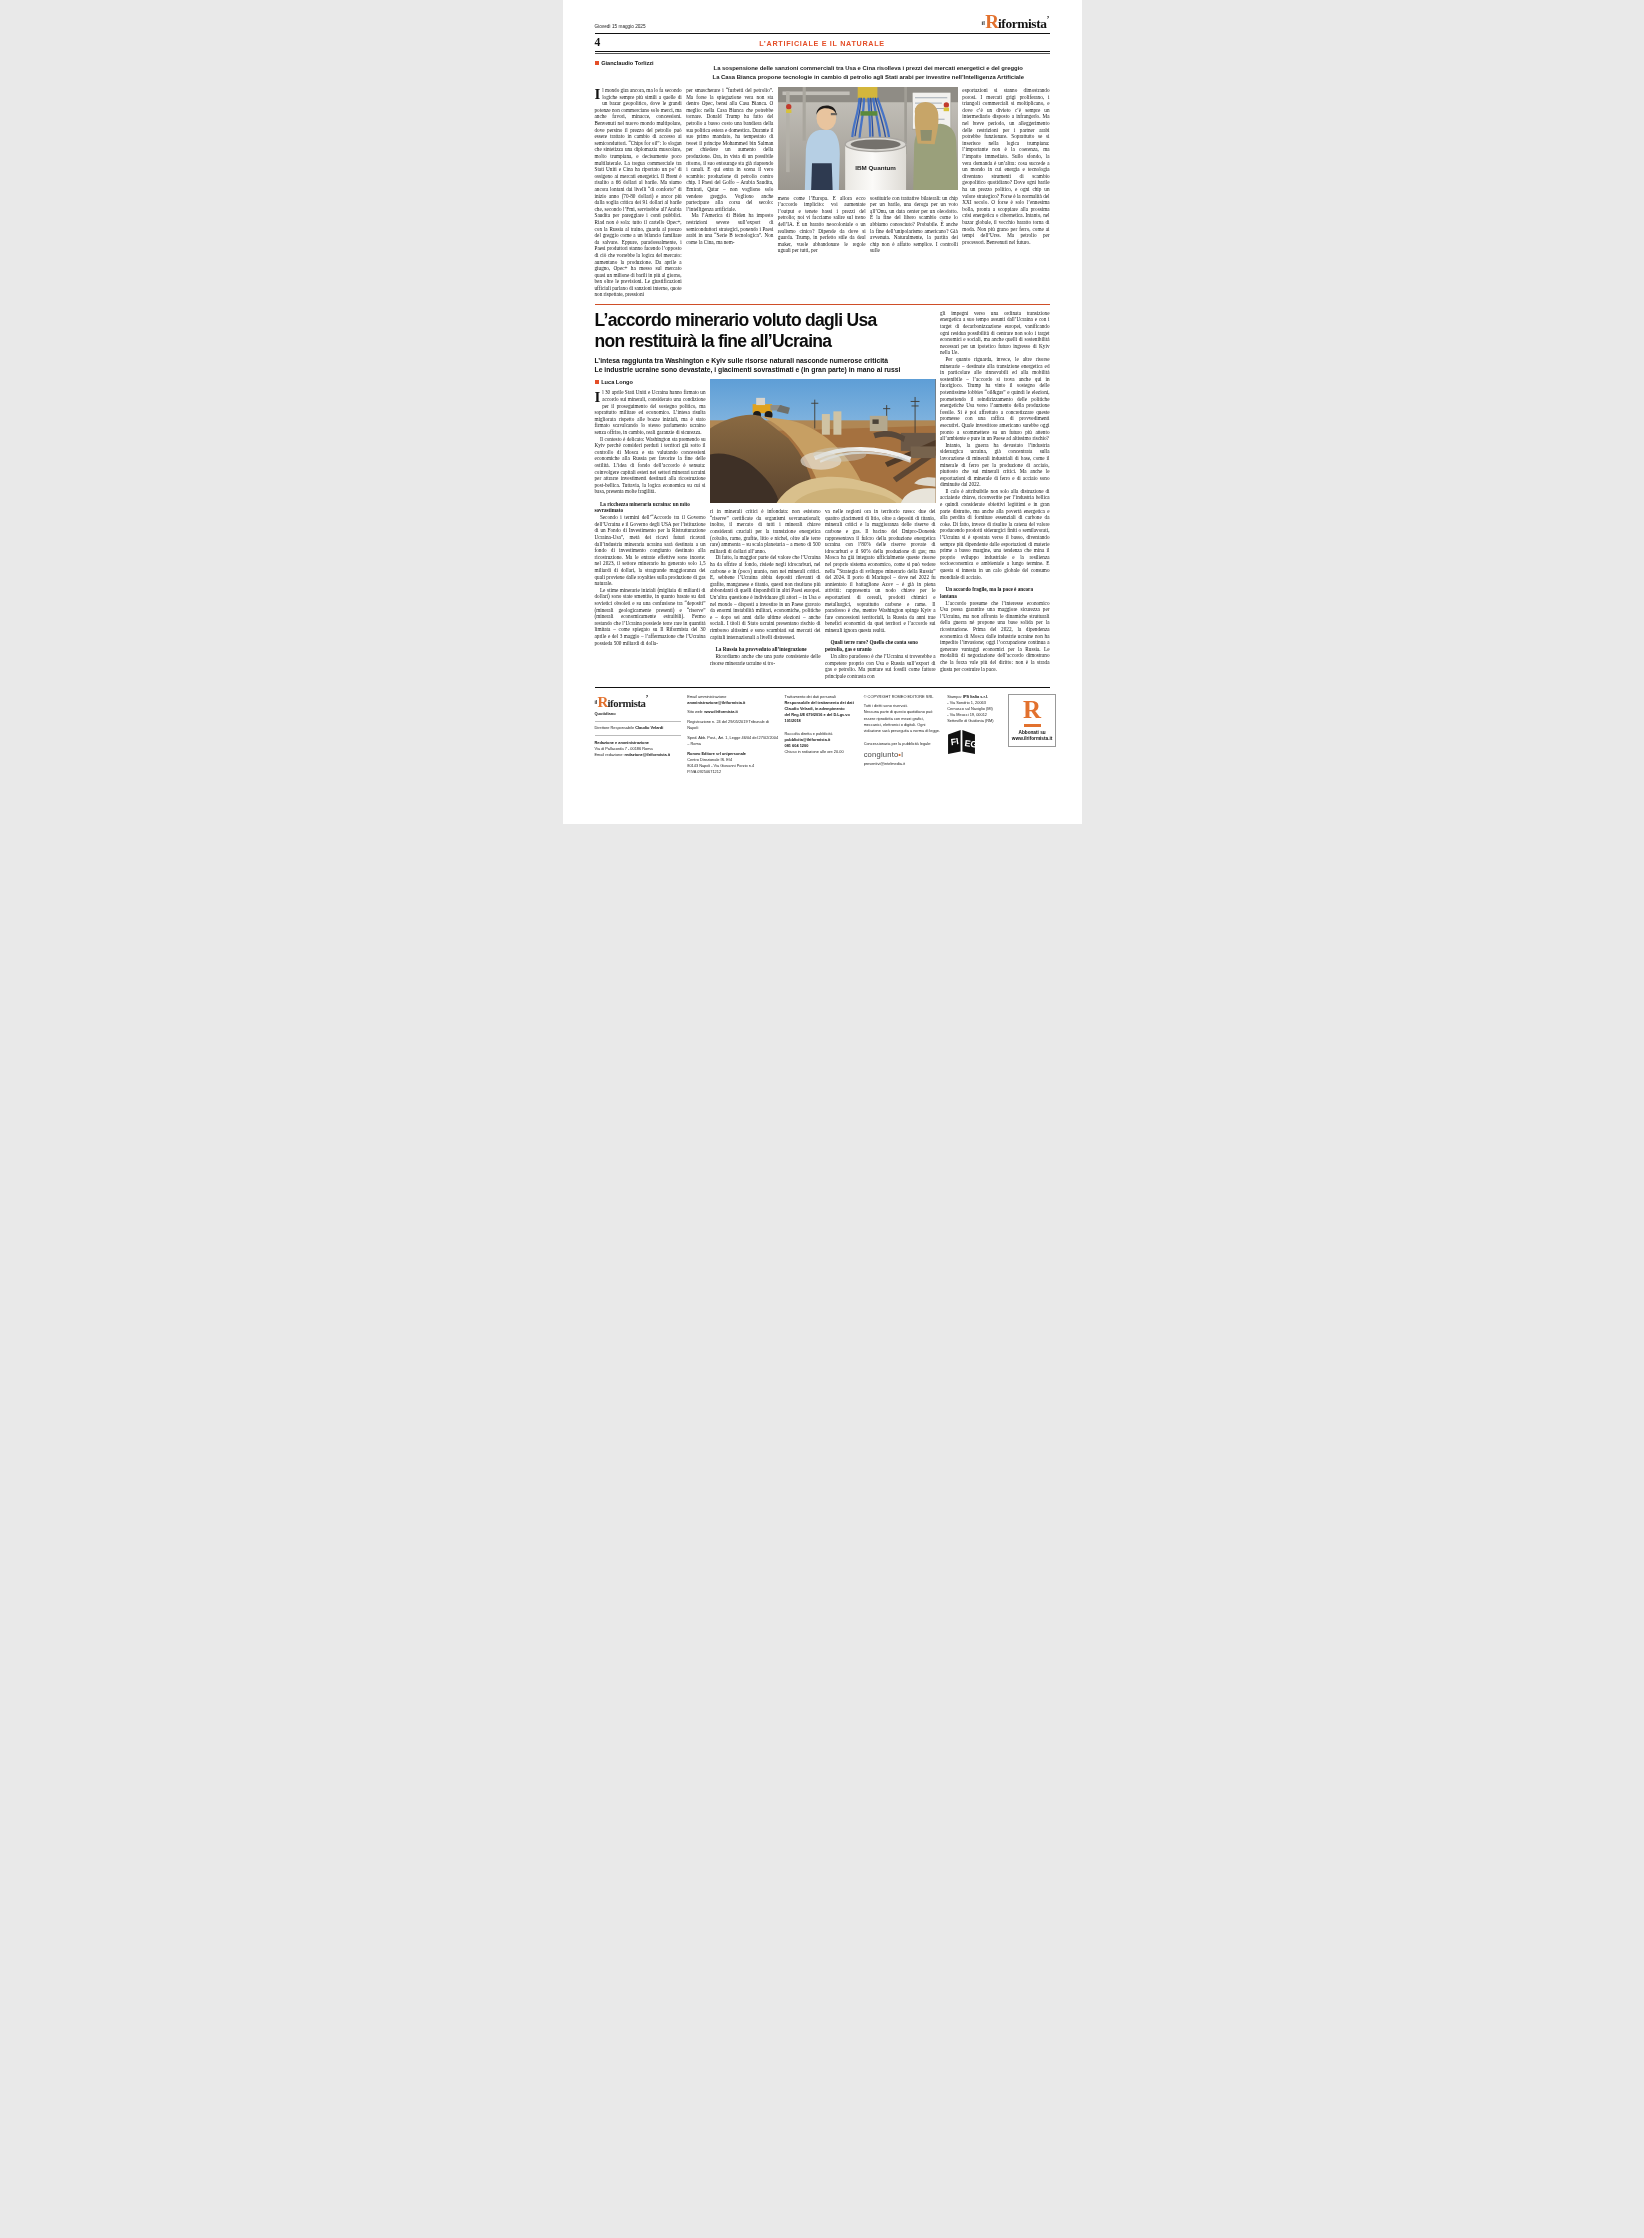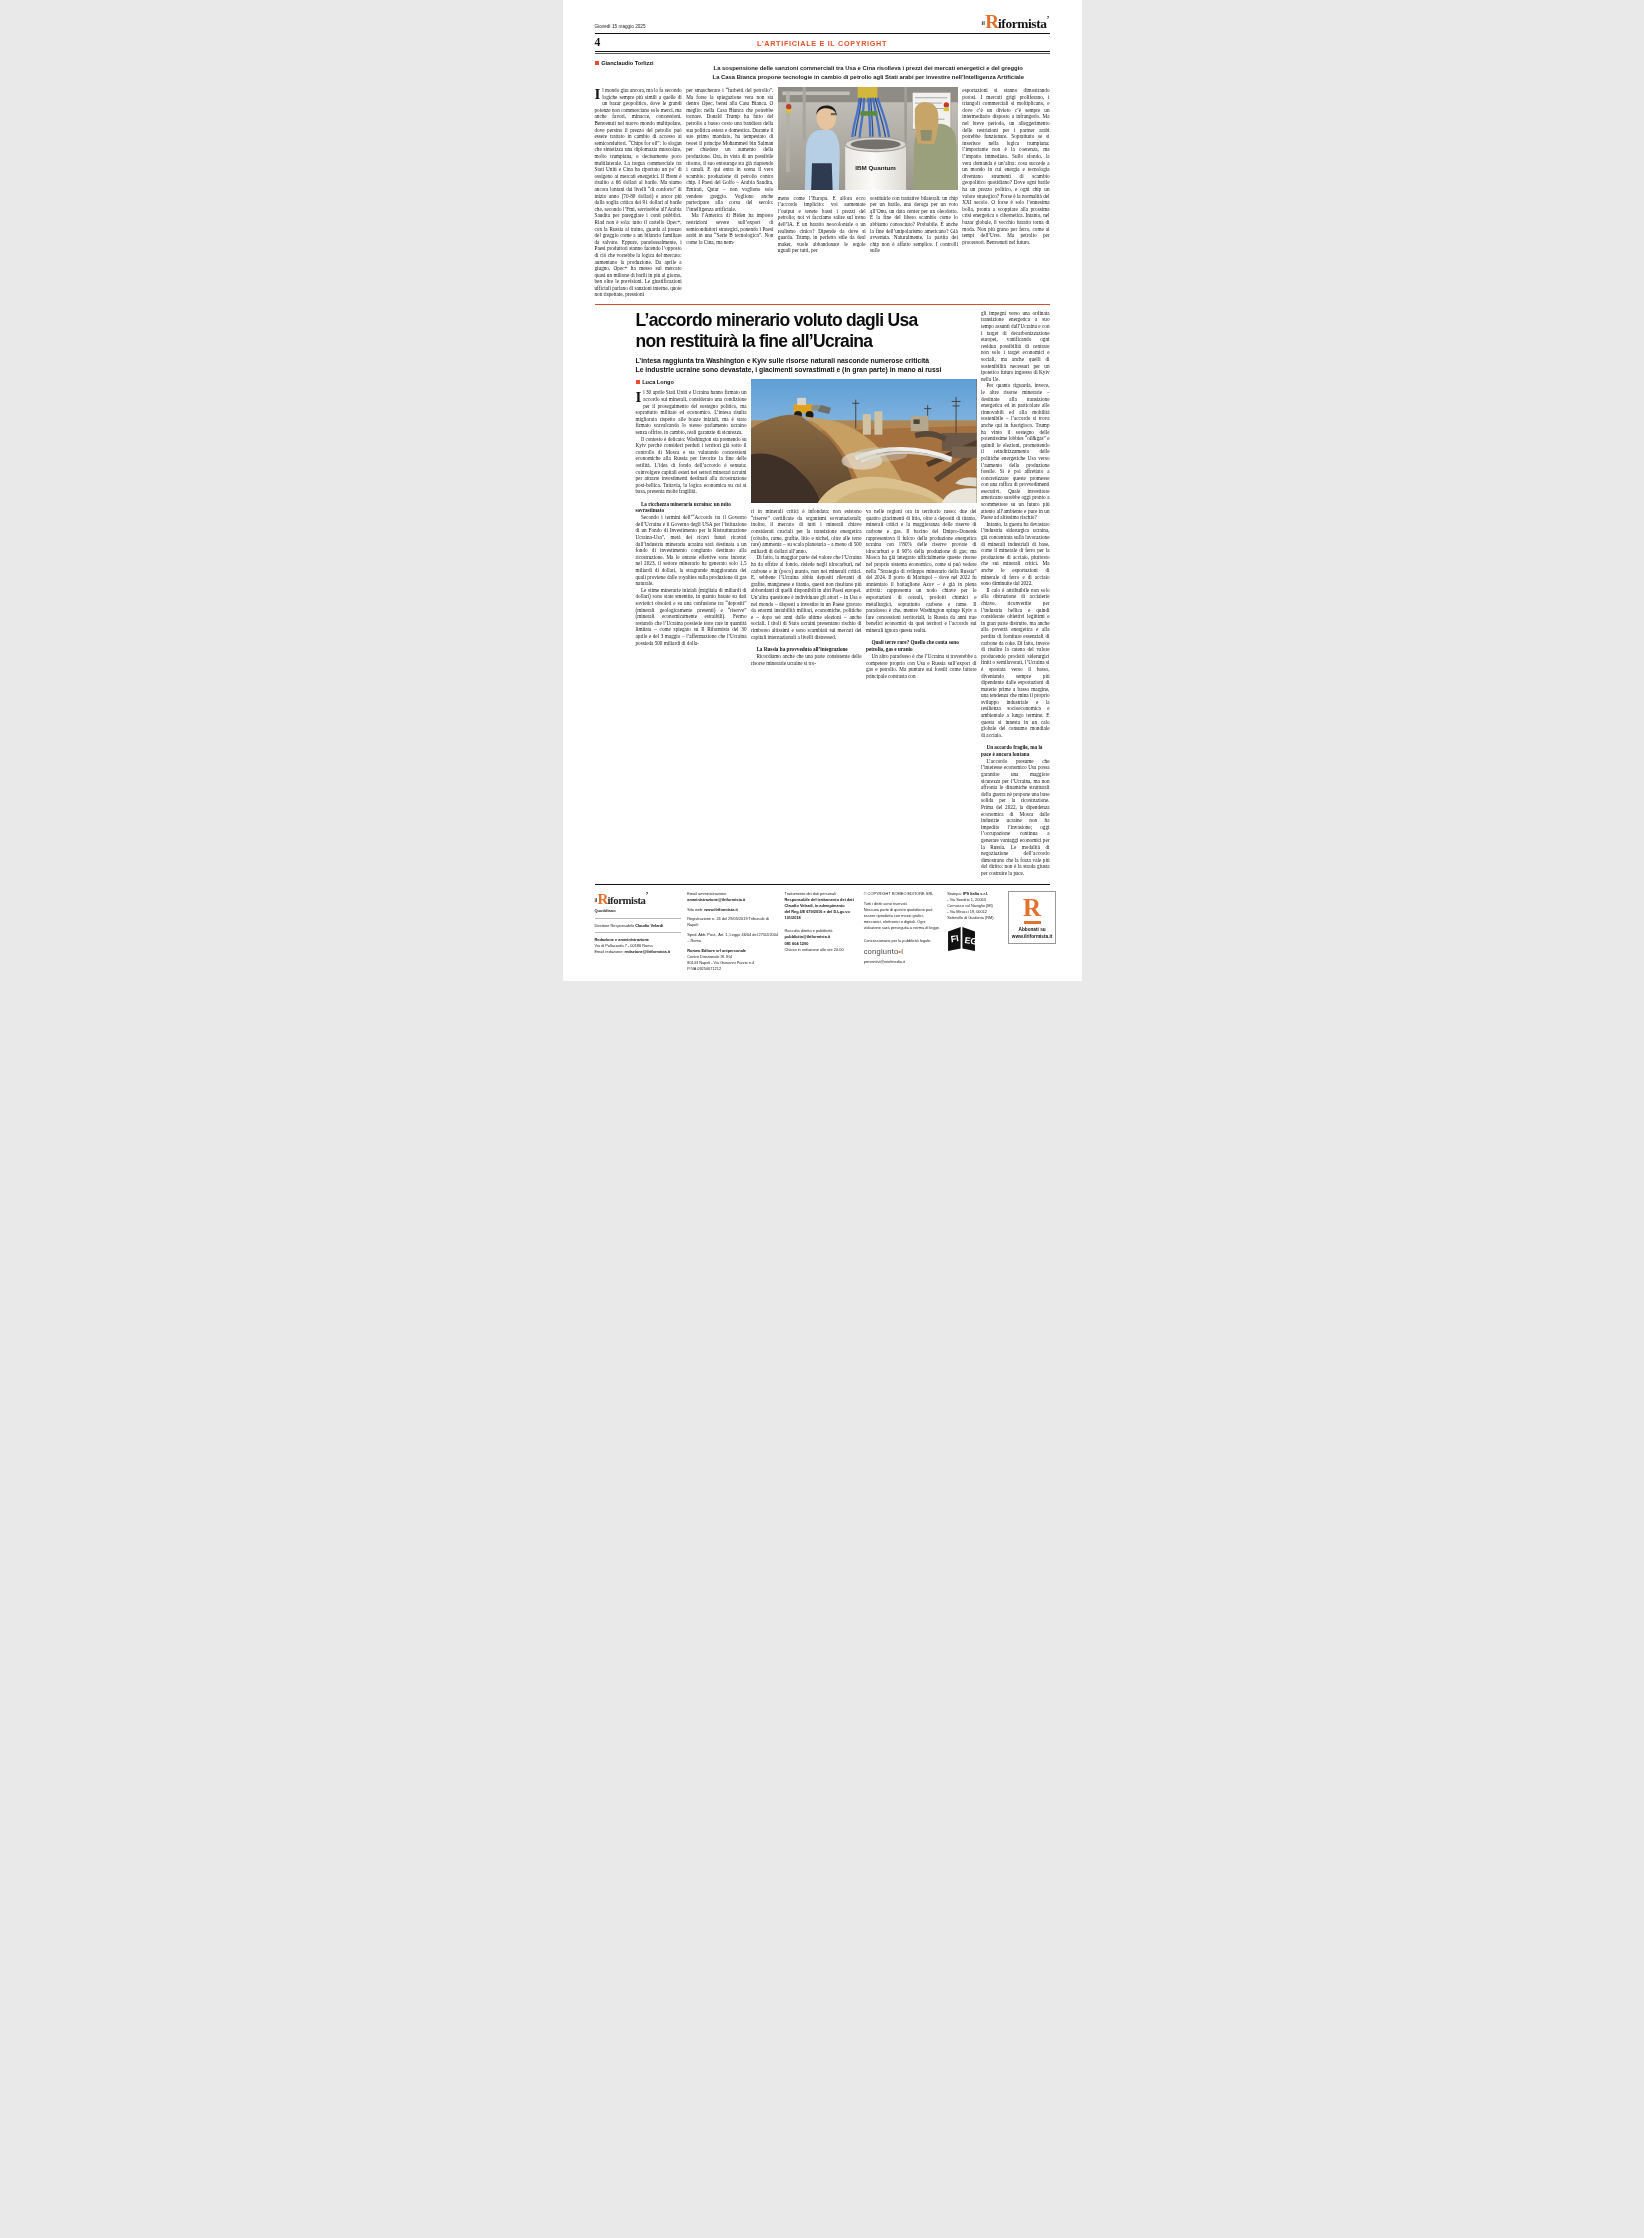--- a/index.html
+++ b/index.html
@@ -38,21 +38,21 @@
   .a1-body { display:flex; gap:4.5px; margin-top:5.4px; }
   .a1-body .col { flex:1; min-width:0; }
   .a1-mid { width:180px; flex:none; }
   .a1-mid .photo { width:100%; height:103px; display:block; background:#b9b5ad; }
   .a1-mid .cols { display:flex; gap:4.5px; margin-top:4.5px; }
   .a1-mid .cols .col { flex:1; min-width:0; }
 
   .article-divider { border-top:0.9px solid #cf4e28; margin:6.3px 0 4.5px 0; }
 
   
-  .a2-grid { display:flex; gap:4.5px;margin-left:41px; }
+  .a2-grid { display:flex; gap:4.5px; }
   .a2-left { width:341px; flex:none; }
   .a2-right { flex:1; min-width:0; }
   .a2-left h2 { font-family:"Liberation Sans", sans-serif; font-weight:bold; font-size:17.5px; line-height:1.18; letter-spacing:-0.7px; color:#0d0d0d; }
   .a2-standfirst { margin:4.5px 0 4.5px 0; font-family:"Liberation Sans", sans-serif; font-weight:bold; font-size:6.8px; line-height:1.38; color:#111; }
   .a2-mid { display:flex; gap:4.5px; }
   .a2-col1 { width:111px; flex:none; }
   .a2-col1 .byline { margin-bottom:4.5px; }
   .a2-photostack { flex:1; min-width:0; }
   .a2-photostack .photo { width:100%; height:124px; display:block; background:#7a5a3a; }
   .a2-photostack .cols { display:flex; gap:4.5px; margin-top:5.4px; }
@@ -89,21 +89,21 @@
 
 <div class="page">
 
   <div class="topbar">
     <span class="date">Giovedì 15 maggio 2025</span>
     <span class="masthead"><span class="m-il">il</span><span class="m-r">R</span><span class="m-rest">iformista</span><span class="m-tick">’</span></span>
   </div>
   <div class="rule-thick"></div>
   <div class="sectionrow">
     <span class="pagenum">4</span>
-    <div class="sectiontitle">L’ARTIFICIALE E IL COPYRIGHT</div>
+    <div class="sectiontitle">L’ARTIFICIALE E IL NATURALE</div>
   </div>
   <div class="rule-double"></div>
 
   <article>
     <div class="a1-top">
       <div class="a1-bylinecol">
         <div class="byline">
           <span class="sq"></span>
           <span>Gianclaudio Torlizzi</span>
         </div>

